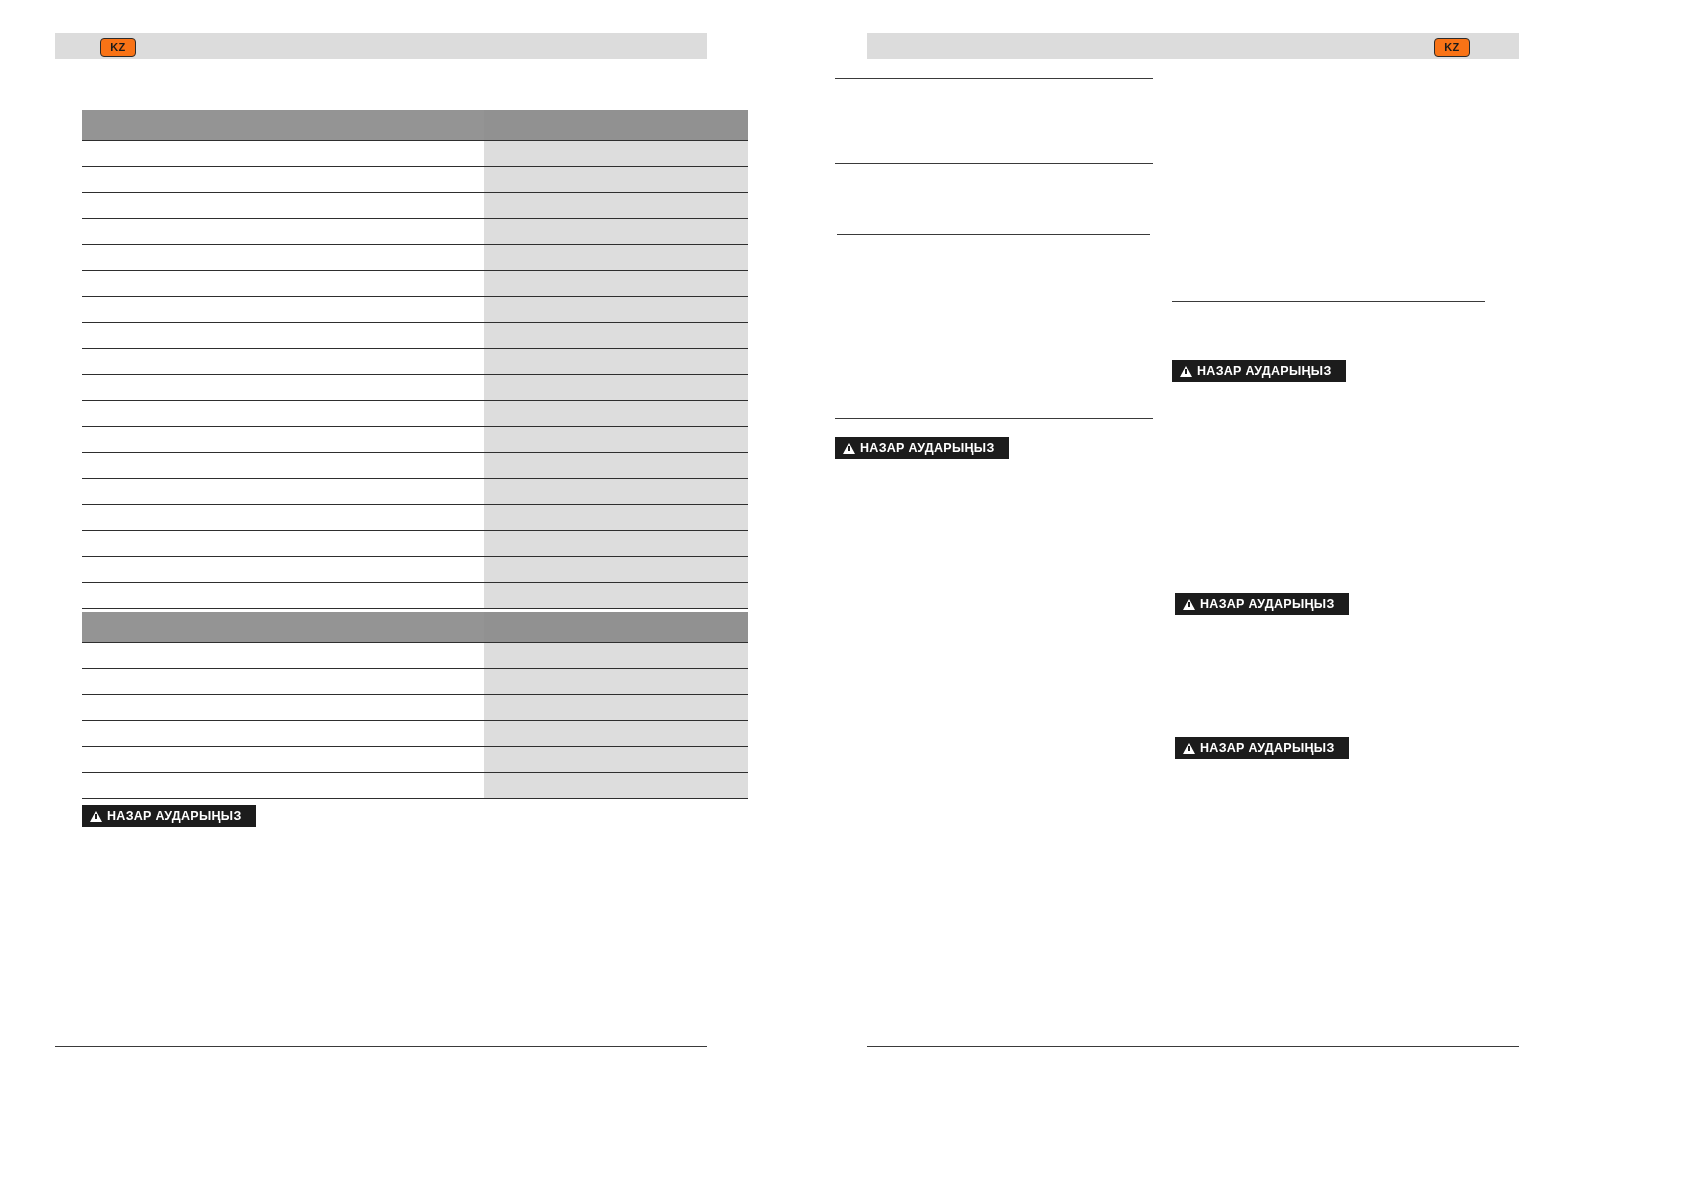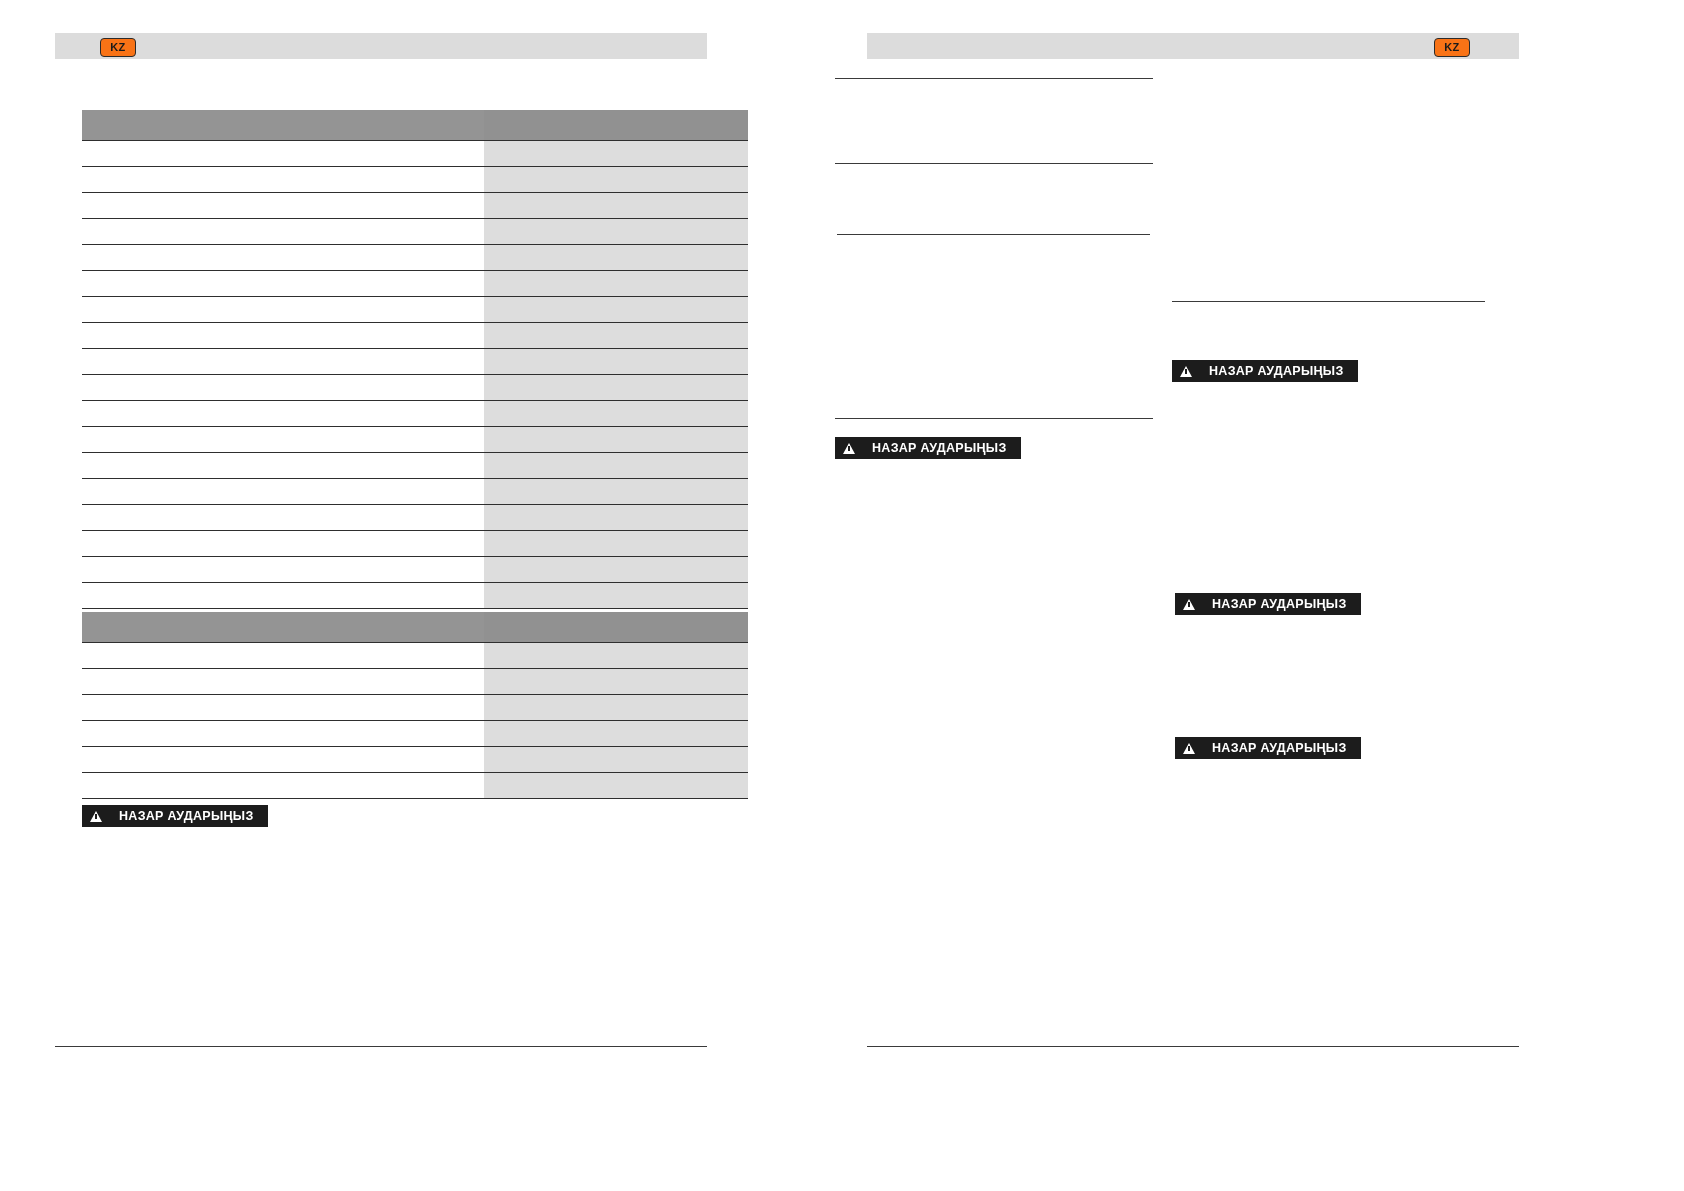--- a/index.html
+++ b/index.html
@@ -84,21 +84,21 @@
     position: absolute;
     background: #1c1c1c;
     color: #ffffff;
     font-size: 12.5px;
     font-weight: bold;
     letter-spacing: 0.3px;
     padding: 4px 14px 4px 8px;
     white-space: nowrap;
     display: flex;
     align-items: center;
-    gap: 17px;
+    gap: 5px;
   }
   .warning-tag .tri {
     display: inline-block;
     width: 0; height: 0;
     border-left: 6px solid transparent;
     border-right: 6px solid transparent;
     border-bottom: 11px solid #ffffff;
     position: relative;
   }
   .warning-tag .tri::after {

